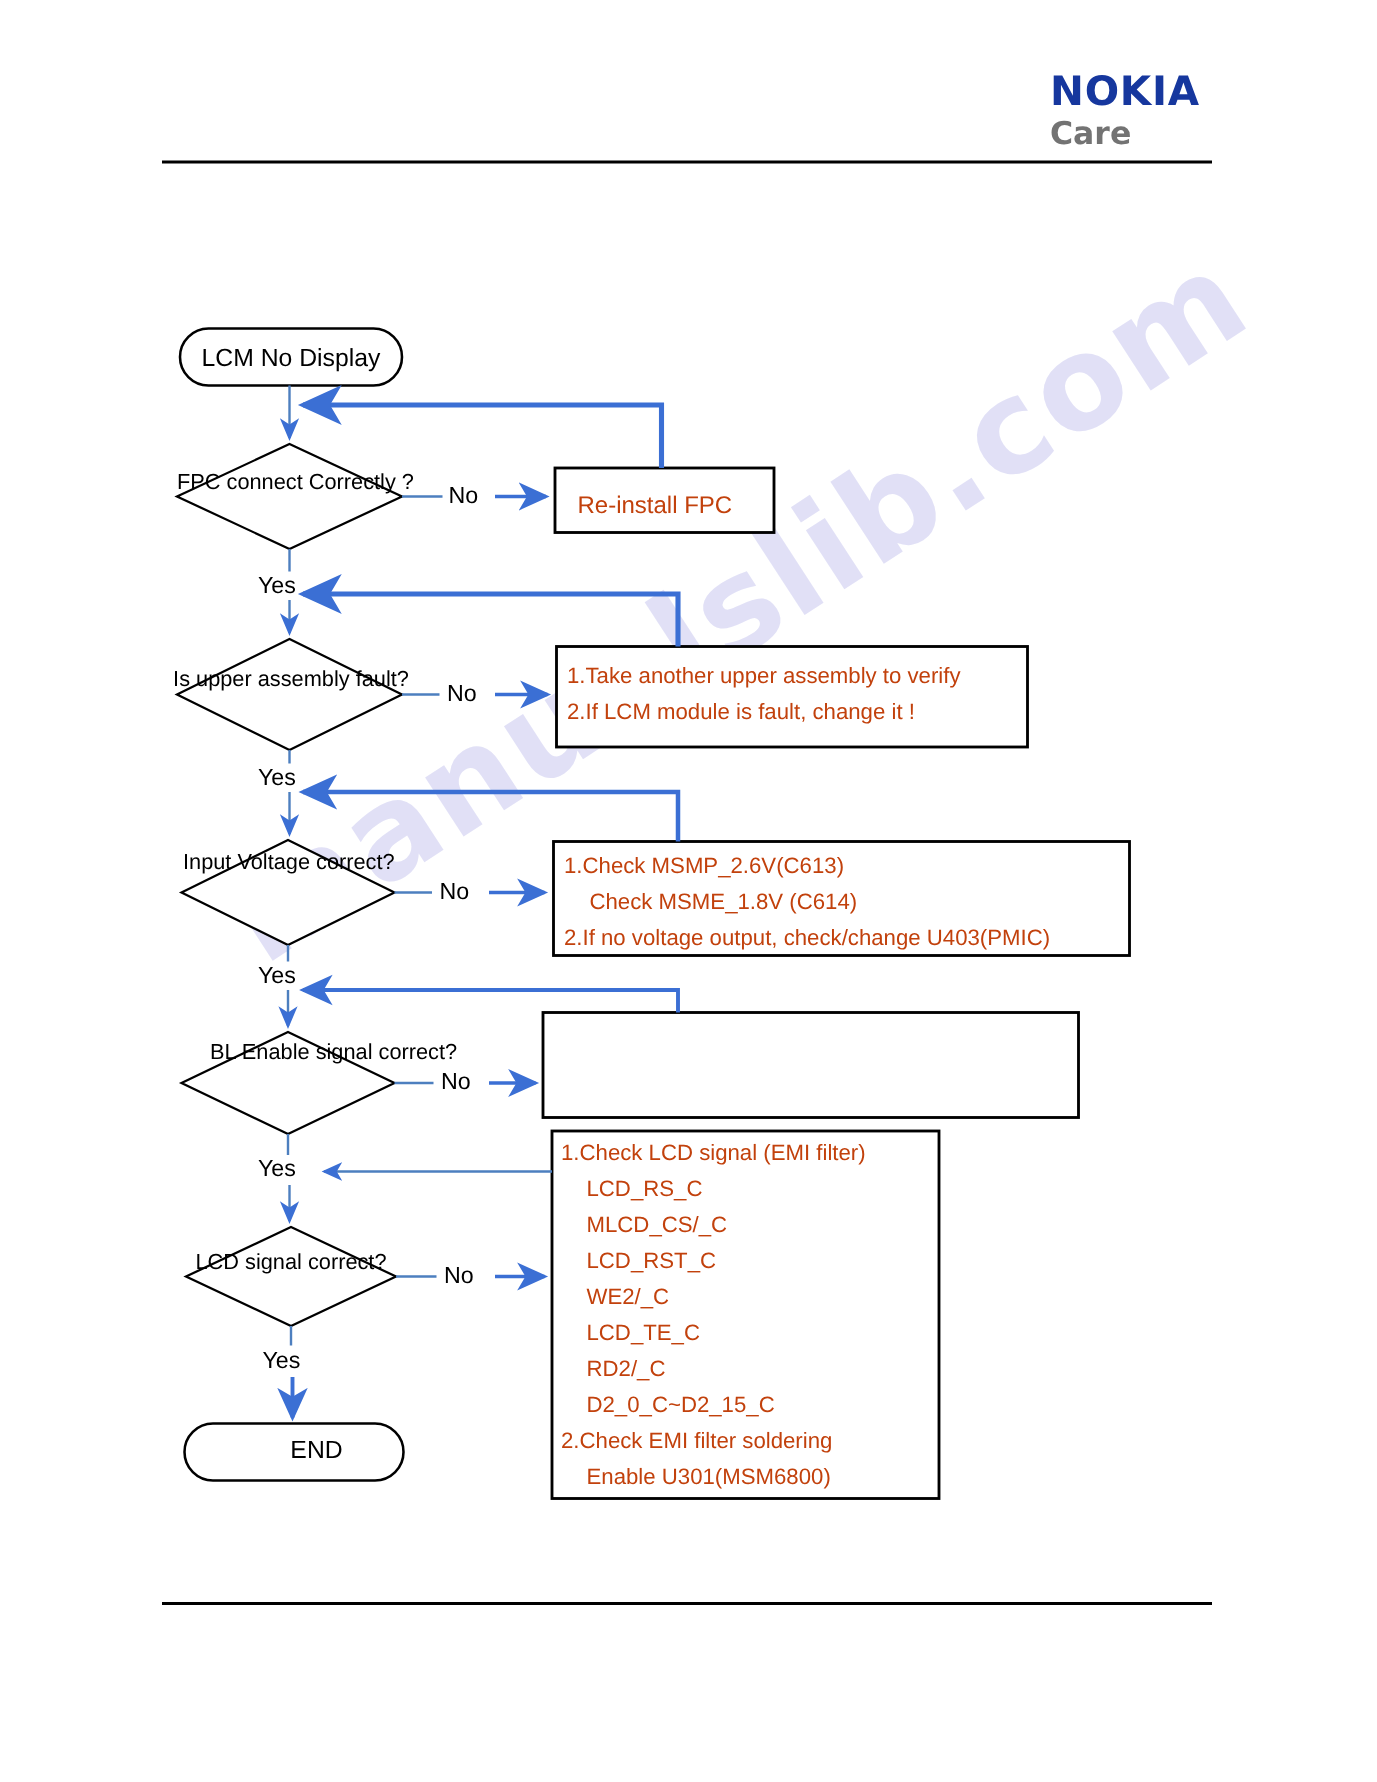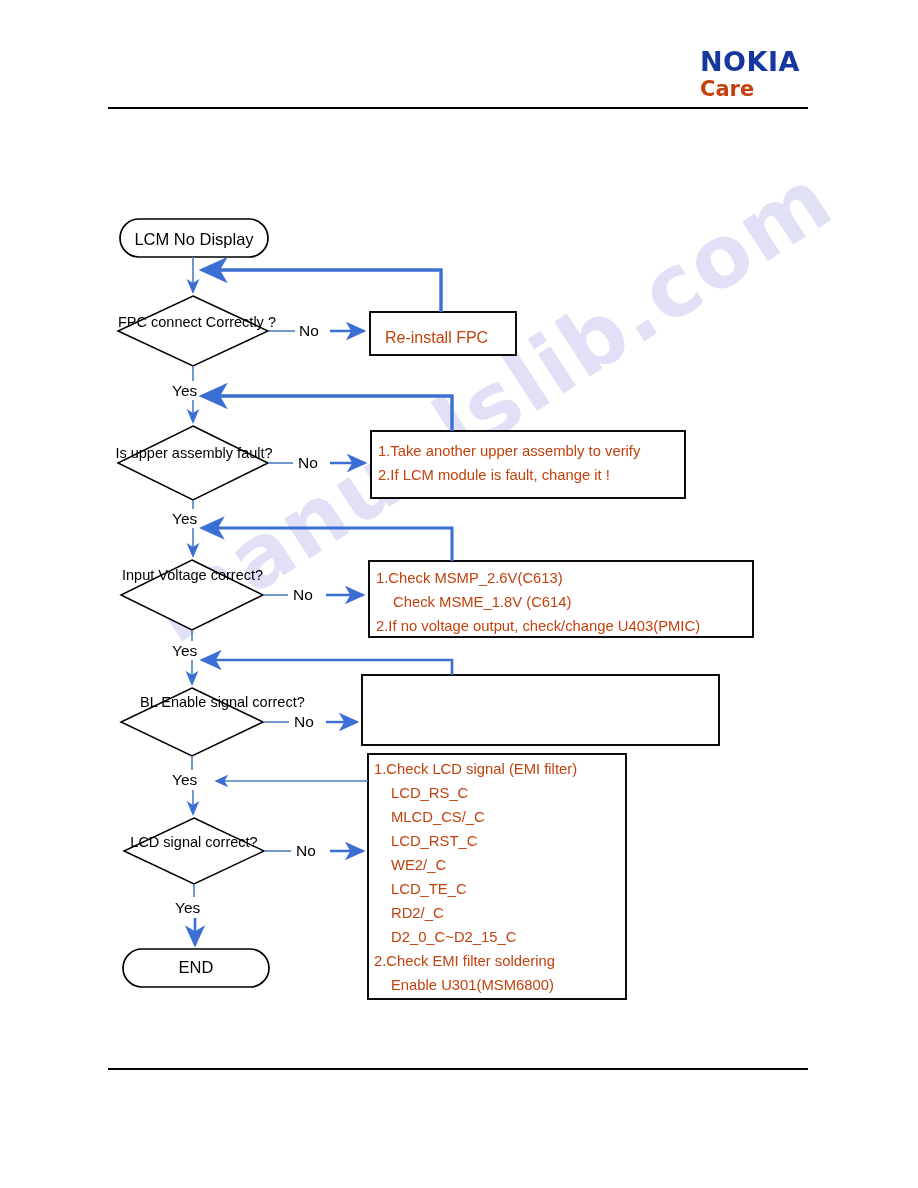--- a/index.html
+++ b/index.html
@@ -35,21 +35,21 @@
     font-size: 27px;
     letter-spacing: 0.5px;
     color: #16379e;
     line-height: 1.0;
   }
   #logo .care-word {
     display: block;
     font-family: "DejaVu Sans", sans-serif;
     font-weight: 700;
     font-size: 21px;
-    color: #c2410c;
+    color: #737373;
     line-height: 1.15;
     margin-top: 2px;
   }
   .page-rule {
     position: absolute;
     left: 108px;
     width: 700px;
     height: 2px;
     background: #000000;
   }
@@ -217,21 +217,21 @@
 
       <line x1="264" y1="851" x2="291" y2="851" stroke="#4d7fbf" stroke-width="1.6"></line>
       <line x1="330" y1="851" x2="363" y2="851" stroke="#3b6fd4" stroke-width="2.4" marker-end="url(#ah)"></line>
 
       <line x1="194" y1="884" x2="194" y2="897" stroke="#4d7fbf" stroke-width="1.6"></line>
       <line x1="195" y1="918" x2="195" y2="945" stroke="#3b6fd4" stroke-width="2.6" marker-end="url(#ah)"></line>
     </svg>
 
     <div class="node-text terminator-label" style="left:120px; top:230px; width:148px;">LCM No Display</div>
 
-    <div class="node-text terminator-label" style="left:123px; top:958px; width:146px;">END</div>
+    <div class="node-text terminator-label" style="left:123px; top:958px; width:146px;padding-left:15px;">END</div>
 
     <div class="node-text diamond-label" style="left:118px; top:313px; width:150px;">
       <span class="line">FPC connect</span>
       <span class="line">Correctly ?</span>
     </div>
 
     <div class="node-text diamond-label" style="left:108px; top:444px; width:172px;">
       <span class="line">Is upper assembly</span>
       <span class="line">fault?</span>
     </div>

